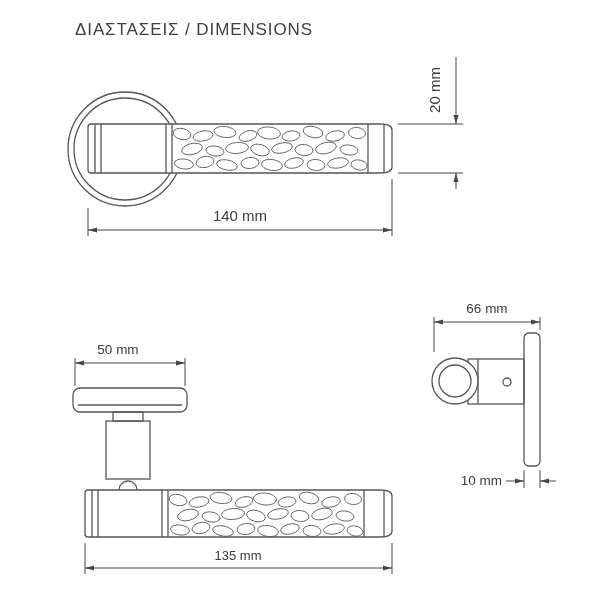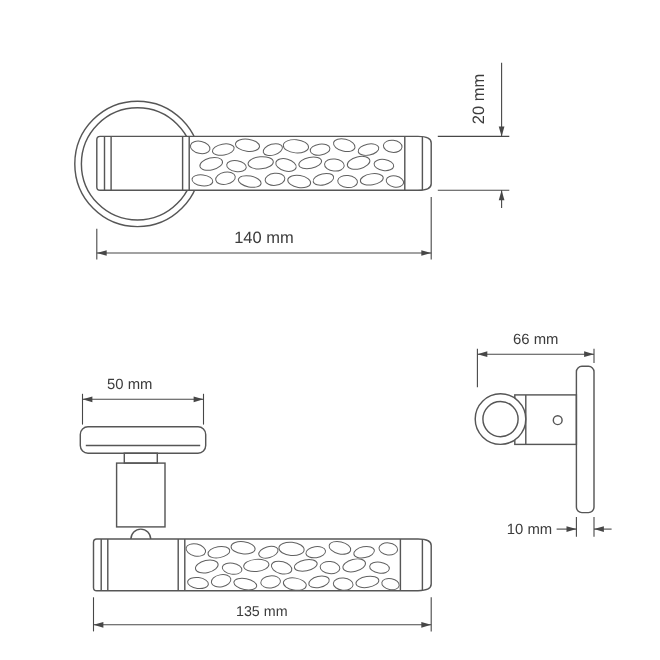--- a/index.html
+++ b/index.html
@@ -35,20 +35,21 @@
   .shape-filled { stroke: #565656; fill: #ffffff; stroke-width: 1.3; }
   .pebble { stroke: #606060; fill: none; stroke-width: 0.9; }
   .dim-line { stroke: #474747; fill: none; stroke-width: 1; }
   .arrow { fill: #474747; stroke: none; }
 </style>
 </head>
 <body>
 
 <div class="page">
 
+  <h1 class="title">ΔΙΑΣΤΑΣΕΙΣ / DIMENSIONS</h1>
 
   <svg class="drawing" width="600" height="600" viewBox="0 0 600 600">
 
     <defs>
       <g id="pebbles">
         <ellipse class="pebble" cx="10" cy="10" rx="9" ry="5.5" transform="rotate(12 10 10)"></ellipse>
         <ellipse class="pebble" cx="31" cy="12" rx="10" ry="5" transform="rotate(-10 31 12)"></ellipse>
         <ellipse class="pebble" cx="53" cy="8" rx="11" ry="5.5" transform="rotate(7 53 8)"></ellipse>
         <ellipse class="pebble" cx="76" cy="12" rx="9" ry="5" transform="rotate(-16 76 12)"></ellipse>
         <ellipse class="pebble" cx="97" cy="9" rx="11.5" ry="6" transform="rotate(5 97 9)"></ellipse>

